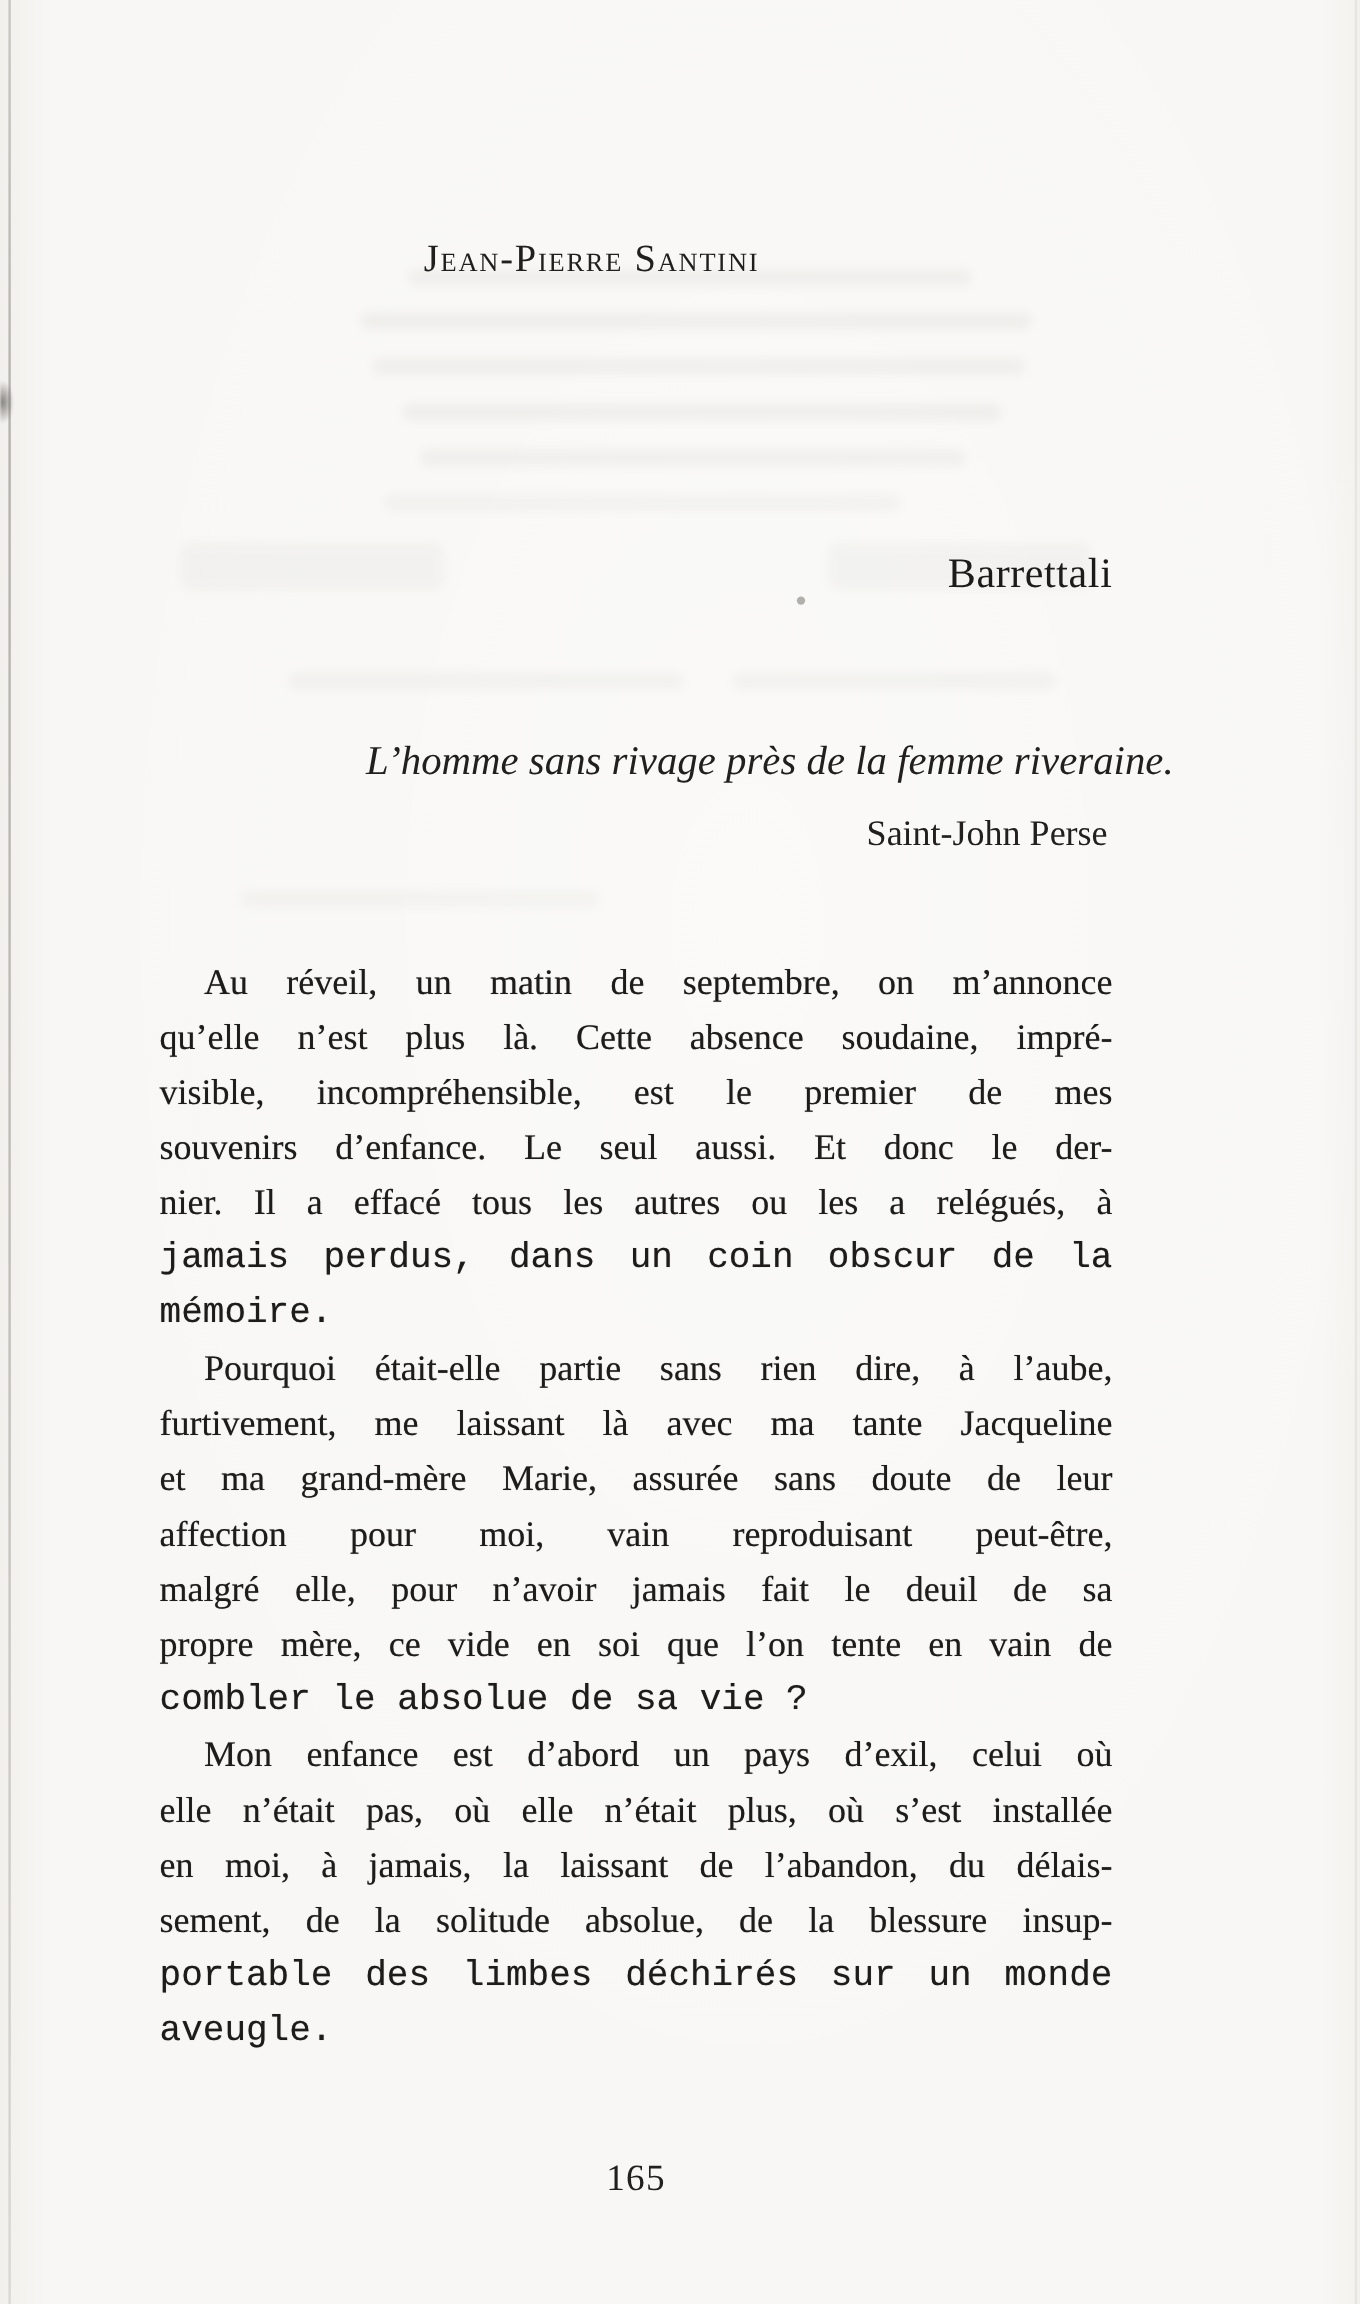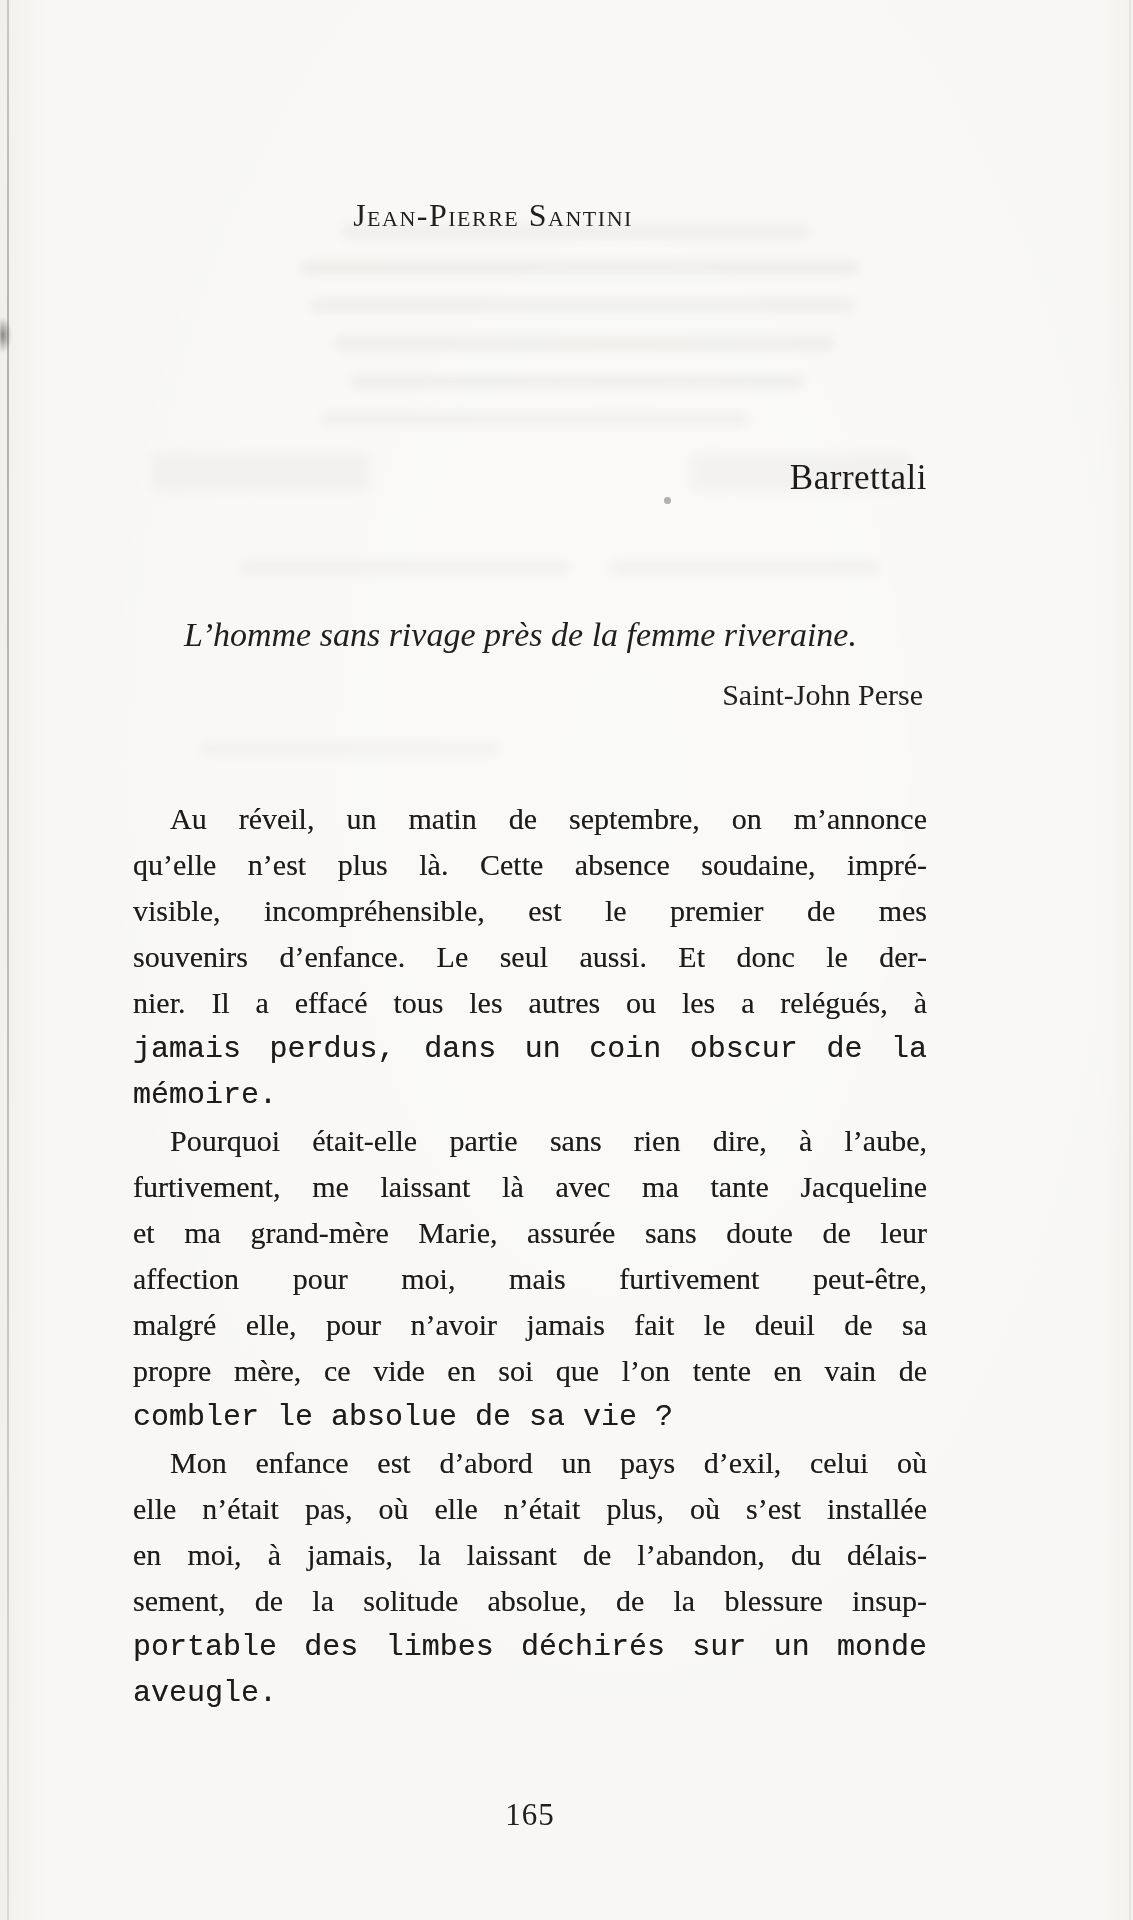--- a/index.html
+++ b/index.html
@@ -63,21 +63,21 @@
   .title {
     position: absolute; top: 458px; left: 133px; width: 794px;
     text-align: right;
     font-size: 35px;
     letter-spacing: 0.5px;
     color: #1c1b19;
   }
   .epigraph {
     position: absolute; top: 616px; left: 133px; width: 794px;
     transform: translateX(51px);
-    text-align: left;
+    text-align: right;
     font-style: italic;
     font-size: 34px;
     color: #21201e;
   }
   .epigraph-attribution {
     position: absolute; top: 678px; left: 133px; width: 790px;
     text-align: right;
     font-size: 30px;
     color: #21201e;
   }
@@ -140,21 +140,21 @@
   <div class="body-text">
       <div class="body-line indent">Au réveil, un matin de septembre, on m’annonce</div>
       <div class="body-line">qu’elle n’est plus là. Cette absence soudaine, impré-</div>
       <div class="body-line">visible, incompréhensible, est le premier de mes</div>
       <div class="body-line">souvenirs d’enfance. Le seul aussi. Et donc le der-</div>
       <div class="body-line">nier. Il a effacé tous les autres ou les a relégués, à</div>
       <div class="body-line para-end">jamais perdus, dans un coin obscur de la mémoire.</div>
       <div class="body-line indent">Pourquoi était-elle partie sans rien dire, à l’aube,</div>
       <div class="body-line">furtivement, me laissant là avec ma tante Jacqueline</div>
       <div class="body-line">et ma grand-mère Marie, assurée sans doute de leur</div>
-      <div class="body-line">affection pour moi, mais furtivement peut-être,</div>
+      <div class="body-line">affection pour moi, vain reproduisant peut-être,</div>
       <div class="body-line">malgré elle, pour n’avoir jamais fait le deuil de sa</div>
       <div class="body-line">propre mère, ce vide en soi que l’on tente en vain de</div>
       <div class="body-line para-end">combler le absolue de sa vie ?</div>
       <div class="body-line indent">Mon enfance est d’abord un pays d’exil, celui où</div>
       <div class="body-line">elle n’était pas, où elle n’était plus, où s’est installée</div>
       <div class="body-line">en moi, à jamais, la laissant de l’abandon, du délais-</div>
       <div class="body-line">sement, de la solitude absolue, de la blessure insup-</div>
       <div class="body-line para-end">portable des limbes déchirés sur un monde aveugle.</div>
     </div>
 

